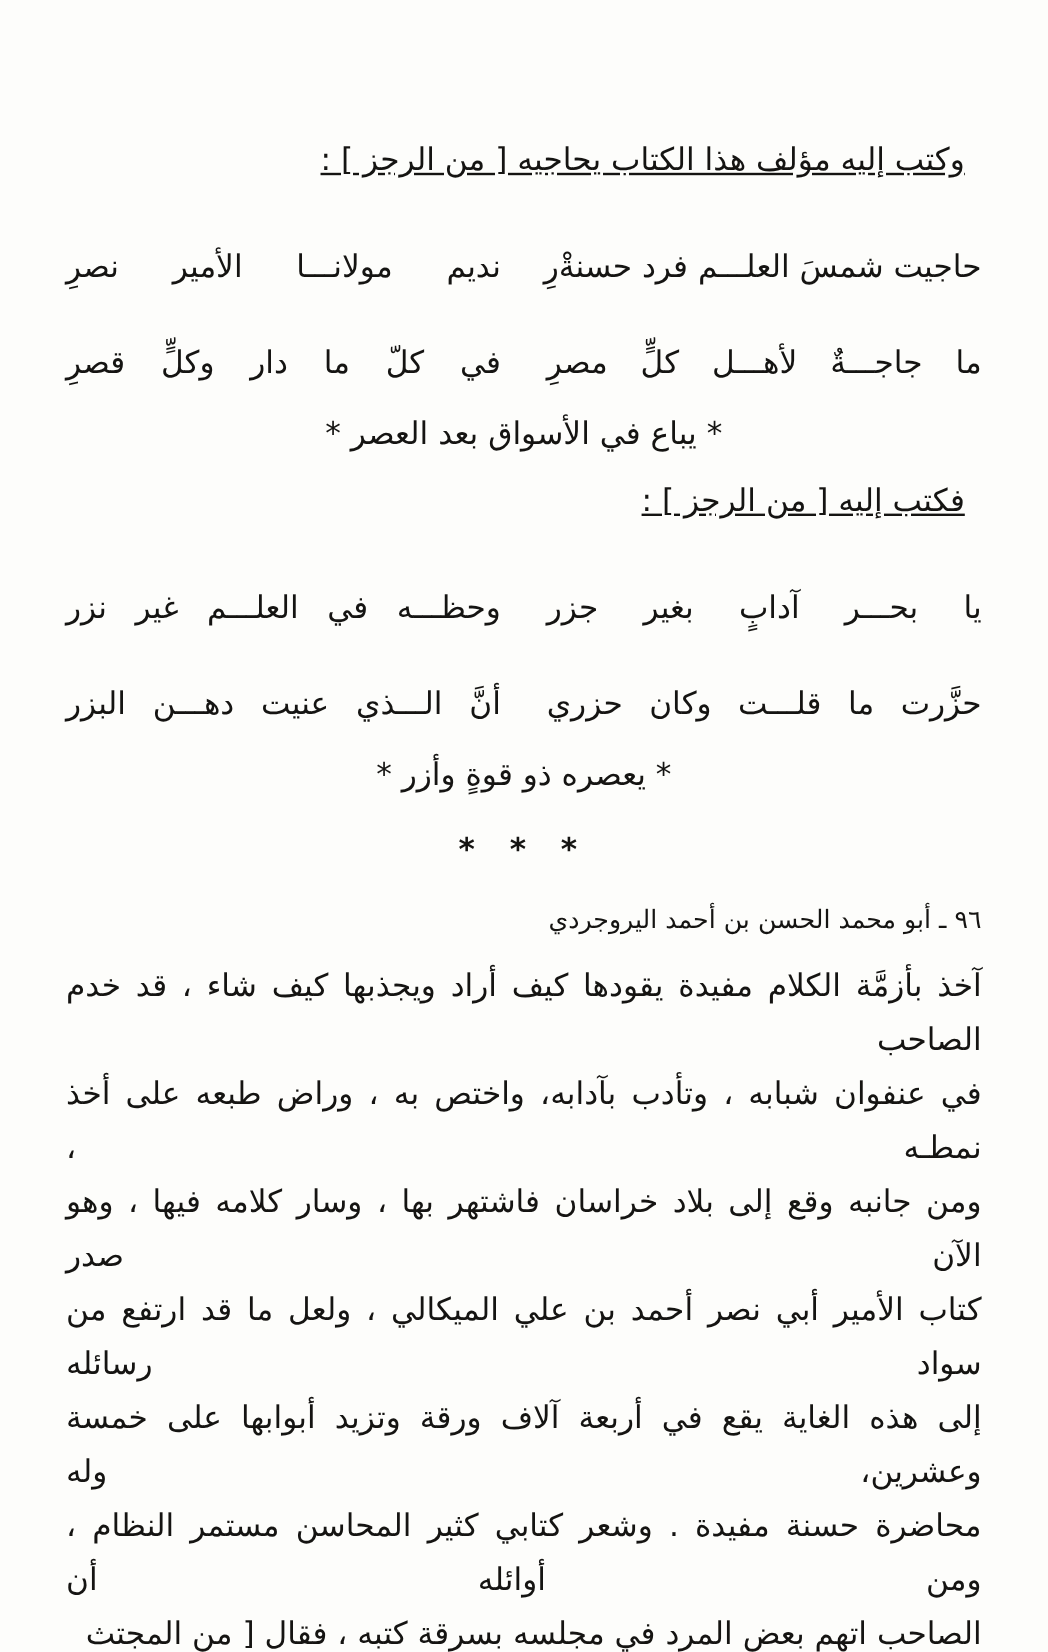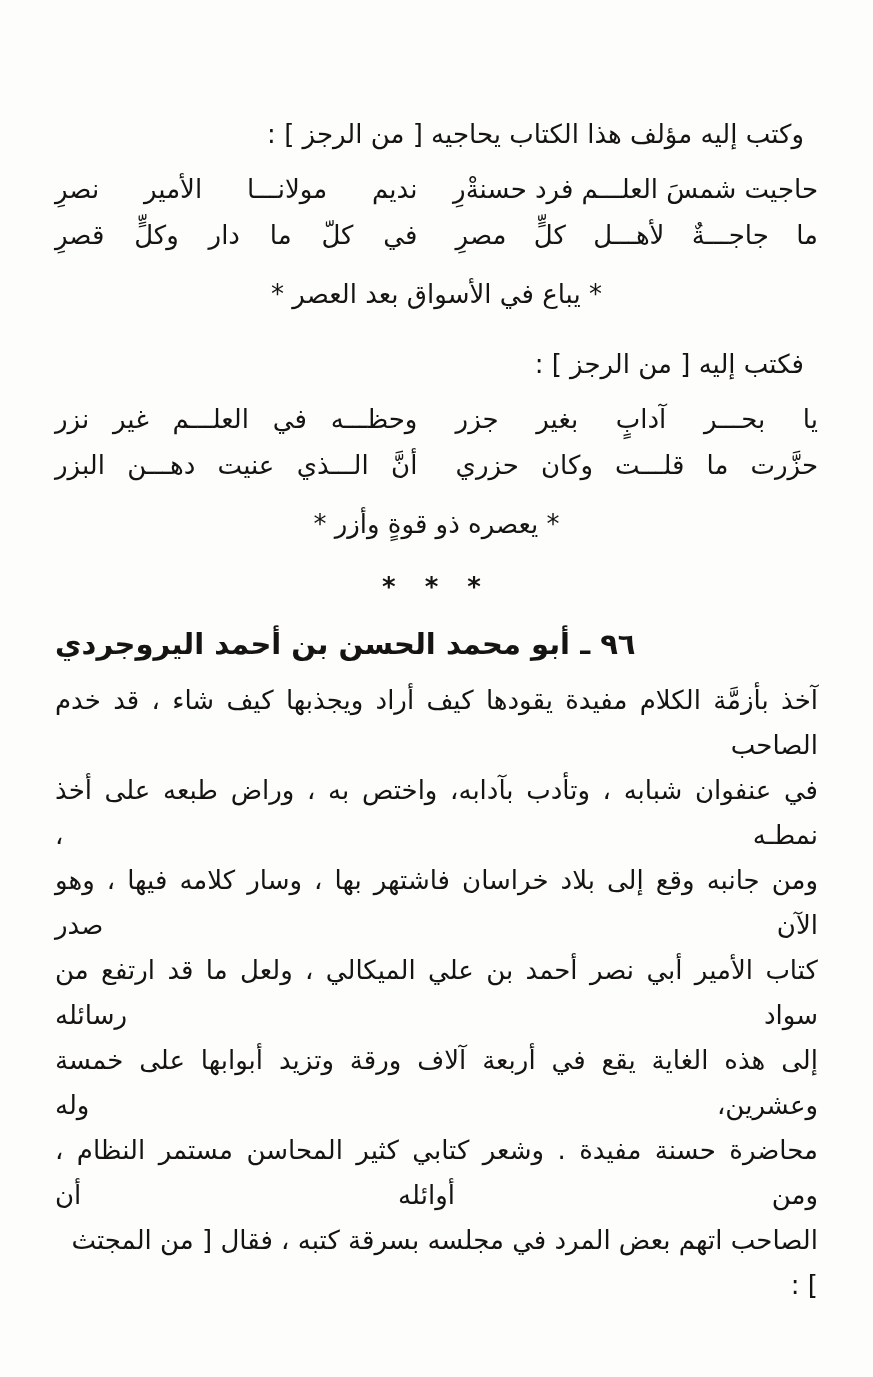--- a/index.html
+++ b/index.html
@@ -15,34 +15,35 @@
     font-family: "DejaVu Sans", sans-serif;
     padding: 112px 55px 0 55px;
     overflow: hidden;
   }
   
   .intro-line {
     font-size: 26px;
     line-height: 44px;
     text-align: right;
   }
-  .indent1 { text-indent: 14px; }
+  .indent1 { text-indent: 14px; text-decoration: underline; }
   
   .poem { margin-top: 10px; }
   .verse-row {
     display: flex;
     justify-content: space-between;
     line-height: 46px;
     font-size: 26px;
   }
   .hemistich {
     text-align: justify;
     text-align-last: justify;
     text-justify: inter-word;
     white-space: nowrap;
+    margin-top: 34px;
   }
   .hemistich.sadr { width: 47.5%; }
   .hemistich.ajz  { width: 47.5%; }
   
   .answer-line {
     text-align: center;
     font-size: 26px;
     line-height: 40px;
     font-weight: normal;
     margin-top: 16px;
@@ -50,41 +51,41 @@
   .stars-separator {
     text-align: center;
     font-size: 26px;
     font-weight: bold;
     letter-spacing: 10px;
     line-height: 34px;
     margin-top: 26px;
   }
   
   .entry-heading {
-    text-align: left;
-    font-size: 29px;
-    font-weight: bold;
+    text-align: right;
+    font-size: 21px;
+    font-weight: normal;
     line-height: 48px;
     margin-top: 16px;
   }
   
   .prose { margin-top: 10px; }
   .prose-line {
     font-size: 26px;
     line-height: 45px;
     text-align: justify;
     text-align-last: justify;
     text-justify: inter-word;
   }
   .prose-line.first { text-indent: 14px; }
   .prose-line.last {
     text-align: right;
     text-align-last: right;
   }
-  .gap-md { margin-top: 28px; }
+  .gap-md { margin-top: 14px; }
 </style>
 </head>
 <body>
 
 <div class="page">
 
   <div class="intro-line indent1">وكتب إليه مؤلف هذا الكتاب يحاجيه [ من الرجز ] :</div>
 
   <div class="poem">
     <div class="verse-row">

